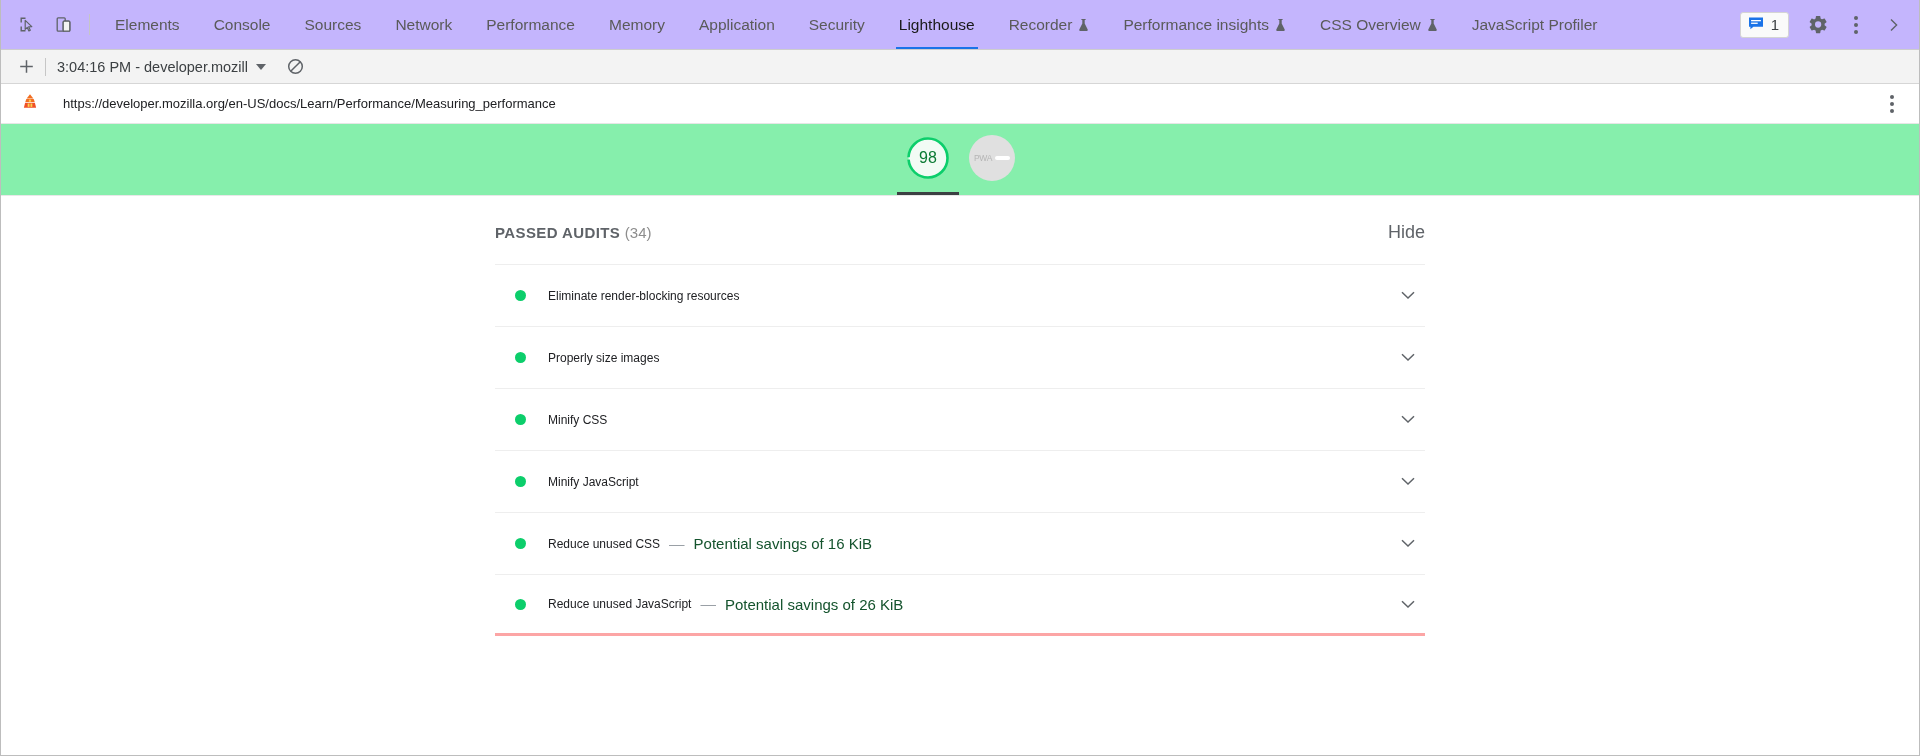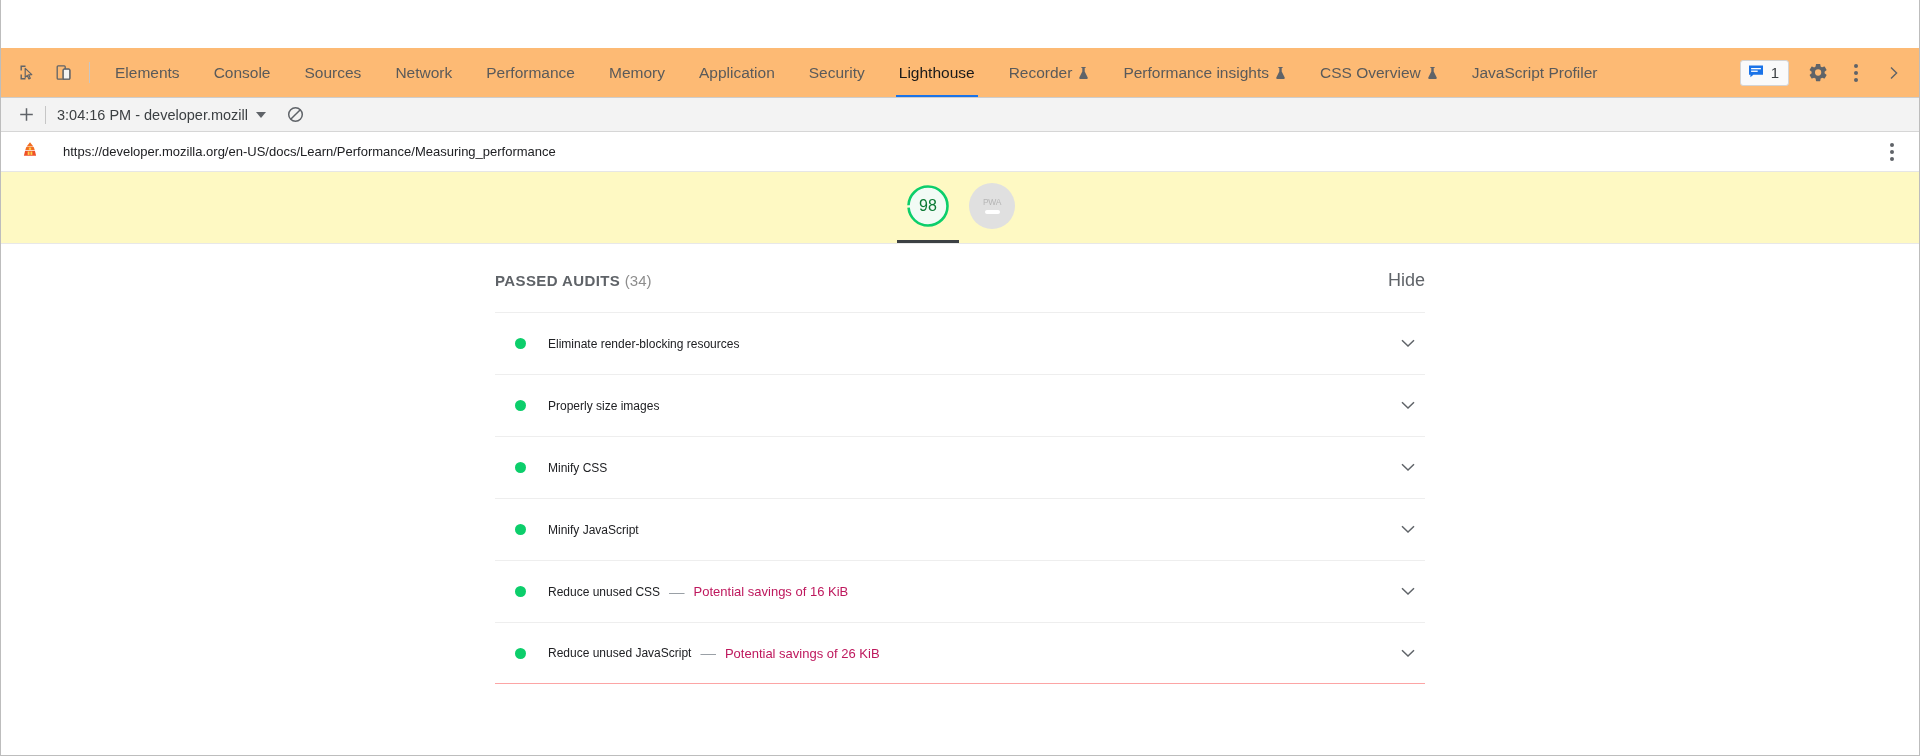--- a/index.html
+++ b/index.html
@@ -18,25 +18,24 @@
     border: 1px solid #bdbdbd;
     border-top: none;
     overflow: hidden;
   }
 
   
   .devtools-tabbar {
     display: flex;
     align-items: stretch;
     height: 50px;
-    background: #fdba74;
+    background: #c4b5fd;
     border-bottom: 1px solid #cdcdcd;
     padding-left: 8px;
     position: relative;
-    margin-top: 48px;
   }
   .tb-icon-btn {
     width: 36px;
     display: flex;
     align-items: center;
     justify-content: center;
     cursor: pointer;
   }
   .tb-icon-btn svg { display: block; }
   .tb-sep {
@@ -163,21 +162,21 @@
     flex: 0 0 auto;
   }
   .kebab i { width: 4px; height: 4px; border-radius: 50%; background: #5f6368; display: block; }
 
   
   .gauge-strip {
     display: flex;
     align-items: flex-end;
     justify-content: center;
     height: 72px;
-    background: #fef9c3;
+    background: #86efac;
     border-bottom: 1px solid #e8e8e8;
     padding-top: 6px;
   }
   .gauge-tab {
     width: 64px;
     display: flex;
     flex-direction: column;
     align-items: center;
     cursor: pointer;
     padding-bottom: 0;
@@ -200,21 +199,21 @@
     inset: 0;
     display: flex; align-items: center; justify-content: center;
     font-size: 16px;
     color: #0b7a34;
   }
   .pwa-badge {
     width: 46px; height: 46px;
     border-radius: 50%;
     background: #e0e0e0;
     display: flex;
-    flex-direction: column;
+    flex-direction: row;
     align-items: center;
     justify-content: center;
     gap: 3px;
   }
   .pwa-badge .pwa-text {
     font-size: 8.5px;
     color: #b5b5b5;
     letter-spacing: -0.3px;
     line-height: 1;
   }
@@ -258,41 +257,41 @@
   }
   .audit-row {
     display: flex;
     align-items: center;
     height: 62px;
     border-top: 1px solid #eeeeee;
     padding-left: 20px;
     padding-right: 6px;
     cursor: pointer;
   }
-  .audit-row:last-child { border-bottom: 1px solid #fca5a5; }
+  .audit-row:last-child { border-bottom: 3px solid #fca5a5; }
   .dot {
     width: 11px; height: 11px;
     border-radius: 50%;
     background: #0cce6b;
     flex: 0 0 11px;
     margin-right: 22px;
   }
   .audit-title {
     font-size: 12px;
     color: #202124;
     white-space: nowrap;
   }
   .audit-dash {
     font-size: 15.5px;
     color: #9aa0a6;
     margin: 0 9px;
   }
   .audit-savings {
-    font-size: 13px;
-    color: #be185d;
+    font-size: 15px;
+    color: #14532d;
     white-space: nowrap;
   }
   .audit-spacer { flex: 1 1 auto; }
   .chev {
     width: 22px; height: 22px;
     display: flex; align-items: center; justify-content: center;
     flex: 0 0 22px;
   }
 </style>
 </head>

